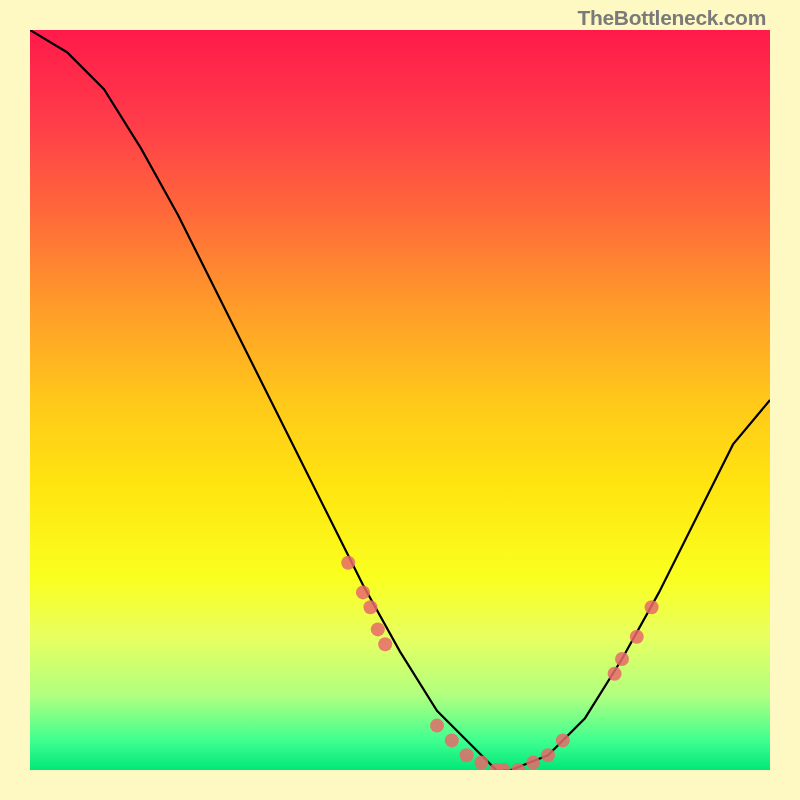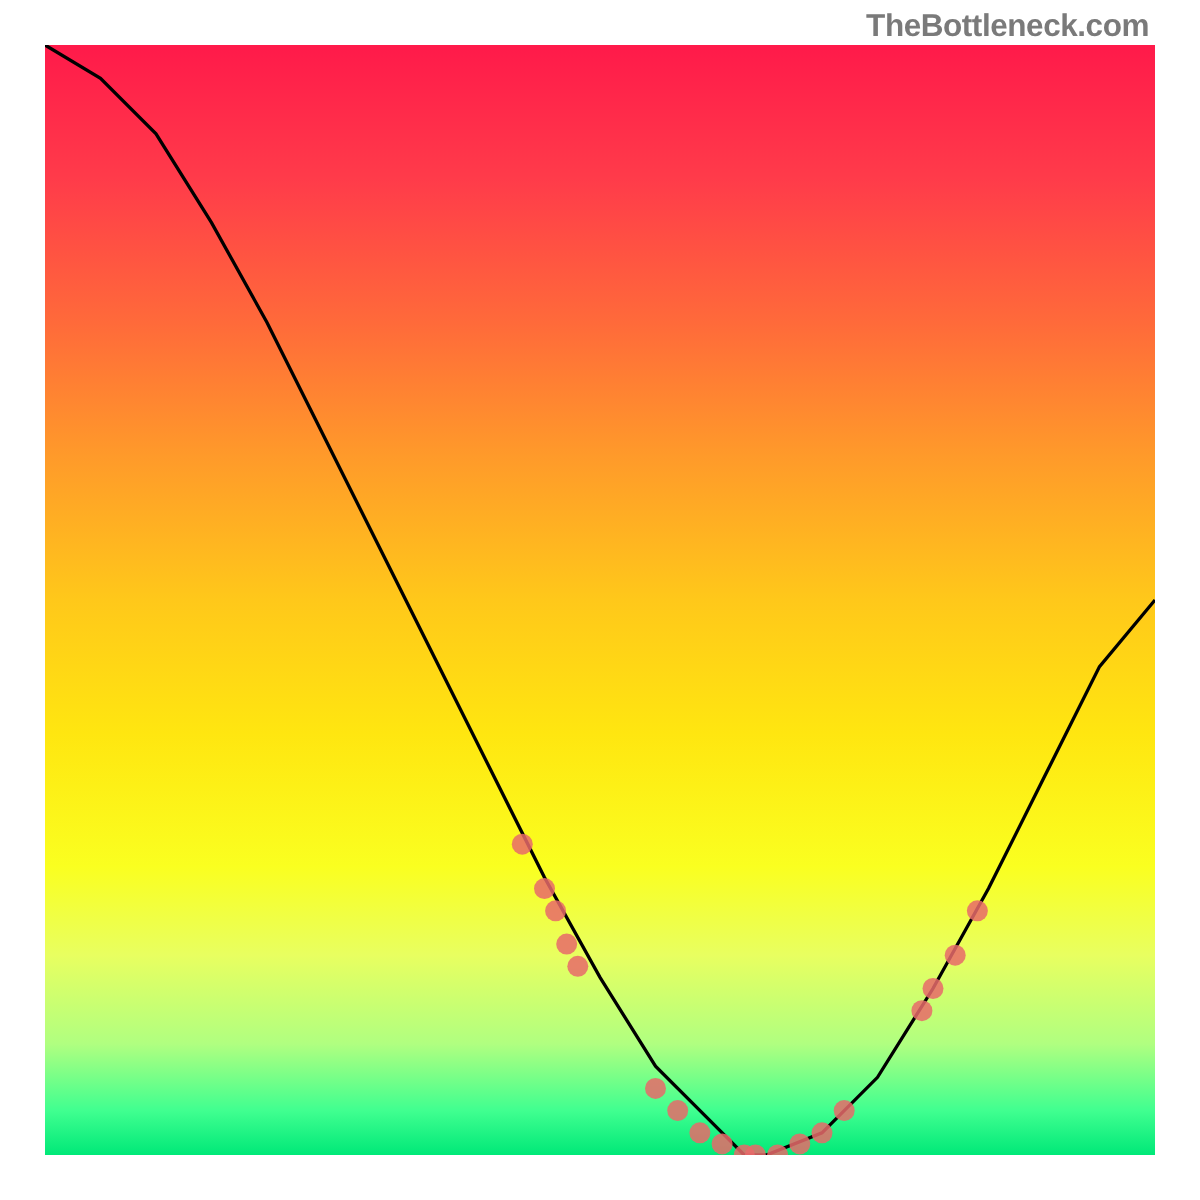--- a/index.html
+++ b/index.html
@@ -1,17 +1,17 @@
 <!DOCTYPE html>
 <html><head>
 <meta charset="utf-8">
 <style>
   * { margin: 0; padding: 0; box-sizing: border-box; }
   body { background: #000; width: 800px; height: 800px; overflow: hidden; position: relative; }
-  .frame { position: absolute; top: 0; left: 0; width: 800px; height: 800px; background: #ffffff; }
+  .frame { position: absolute; top: 0; left: 0; width: 800px; height: 800px; background: #fef9c3; }
   .plot-area {
     position: absolute;
     top: 30px; left: 30px;
     width: 740px; height: 740px;
     background: linear-gradient(to bottom,
       #ff1a4a 0%,
       #ff3b4a 12%,
       #ff6a3a 25%,
       #ff9a2a 37%,
       #ffc81a 50%,

